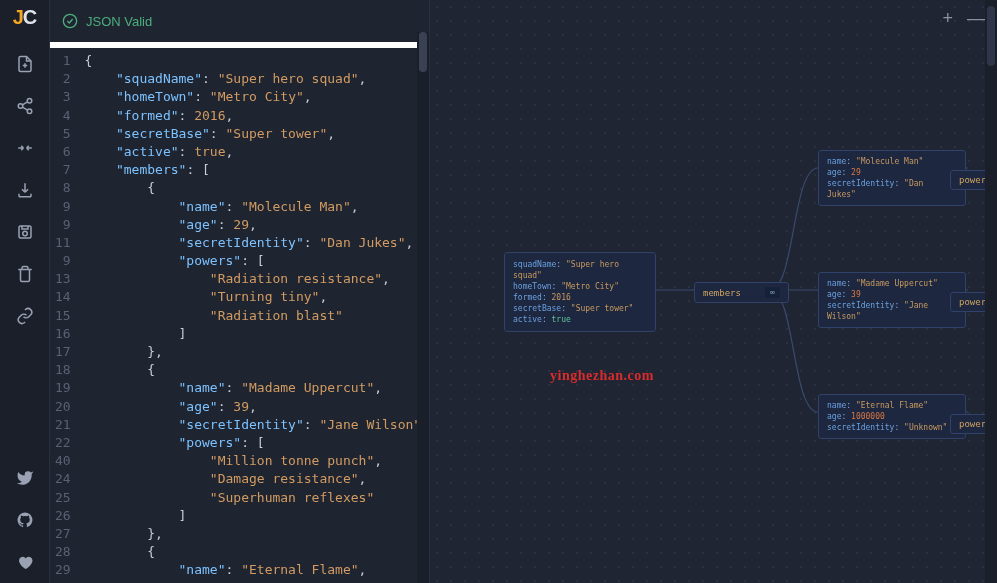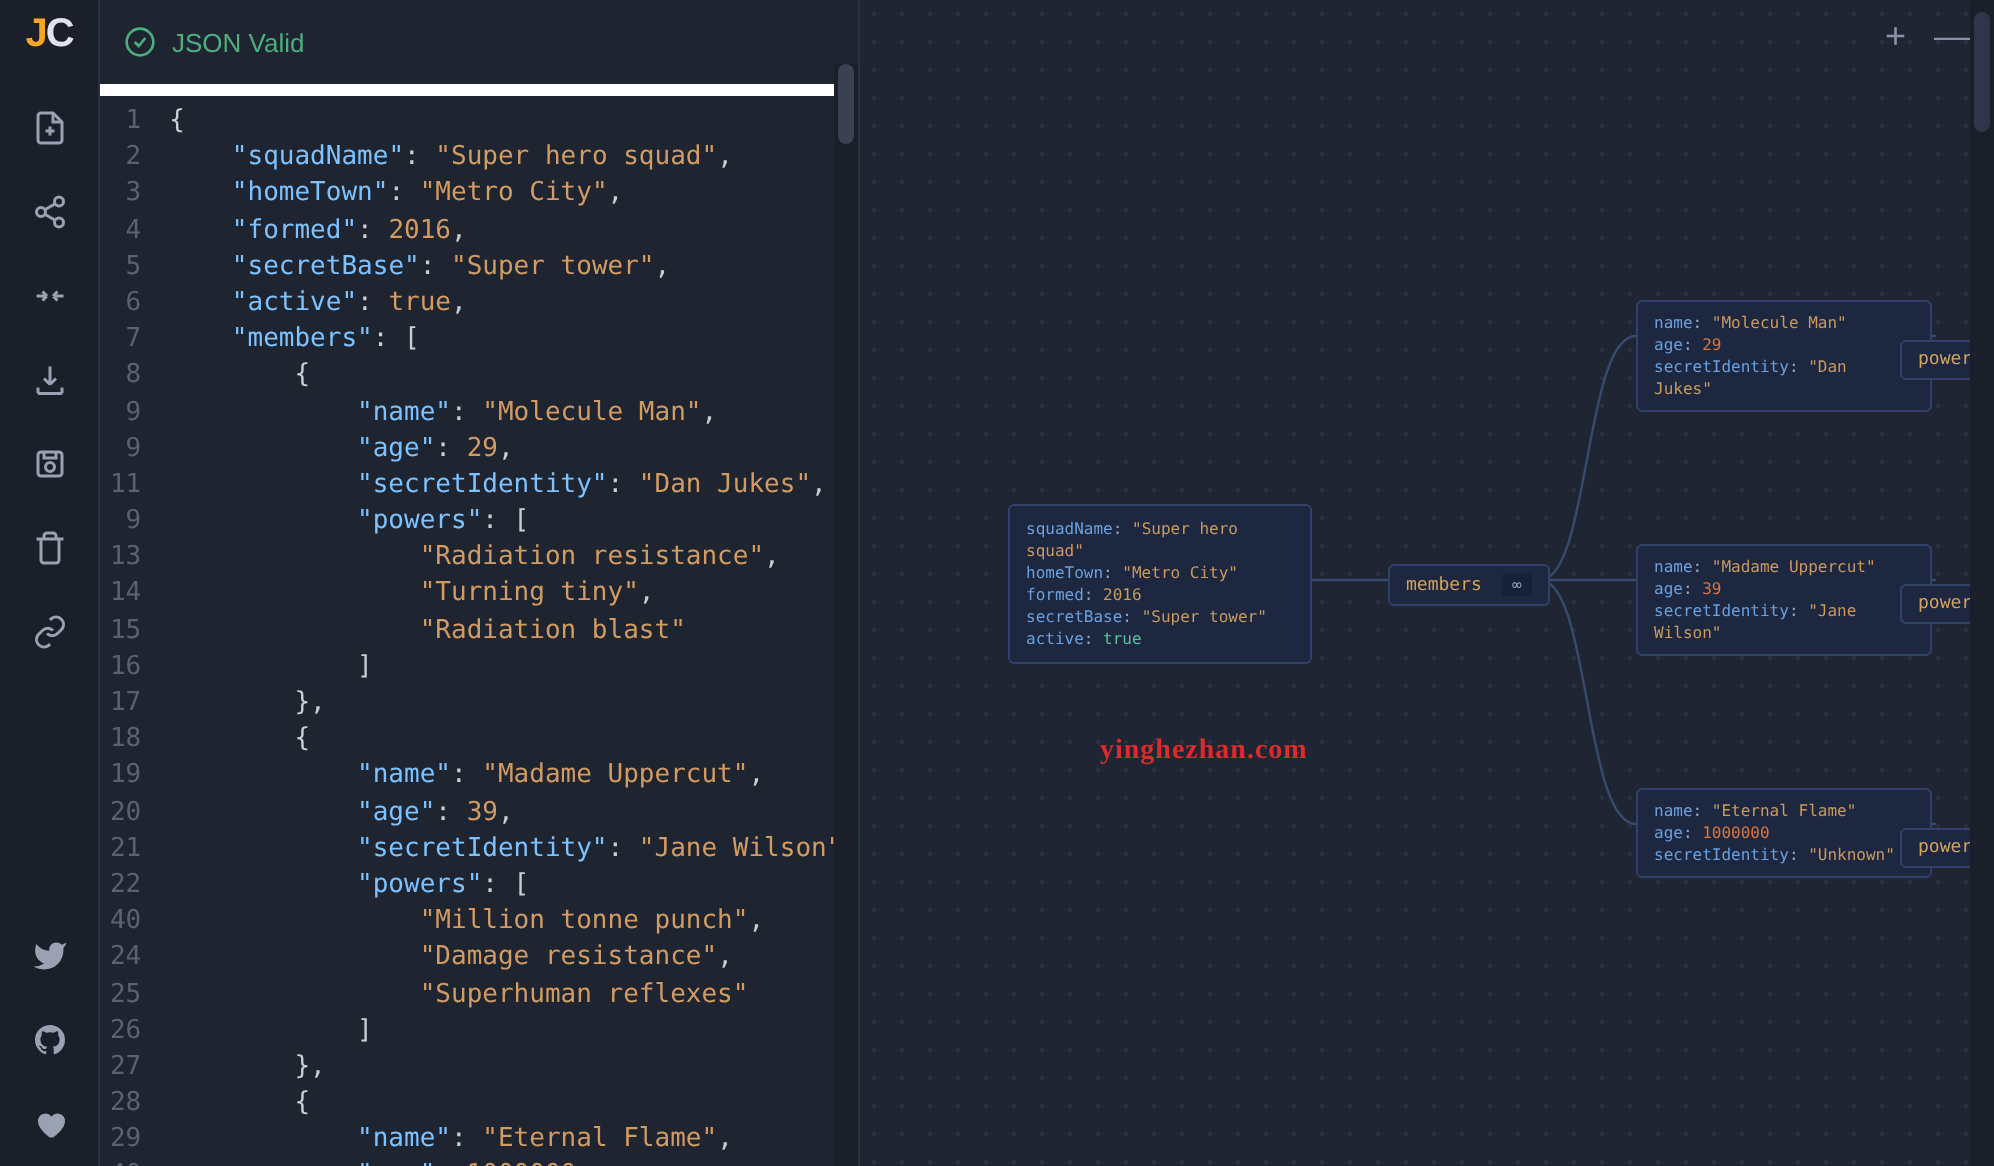--- a/index.html
+++ b/index.html
@@ -141,21 +141,21 @@
   .node-root .nb { color: #5bc29c; }
 
   .node-members {
     left: 264px; top: 282px;
     background: #1d2740;
     border: 1px solid #30416a;
     border-radius: 3px;
     padding: 4px 8px;
     font-size: 9px;
     color: #d0a45e;
-    display: flex; align-items: center; gap: 10px;
+    display: flex; align-items: center; gap: 24px;
   }
   .node-members .count {
     color: #8fa7cc; background: #152039;
     border-radius: 2px; padding: 1px 5px; font-size: 8px;
   }
 
   .node-member {
     background: #1d2740;
     border: 1px solid #30416a;
     border-radius: 3px;

